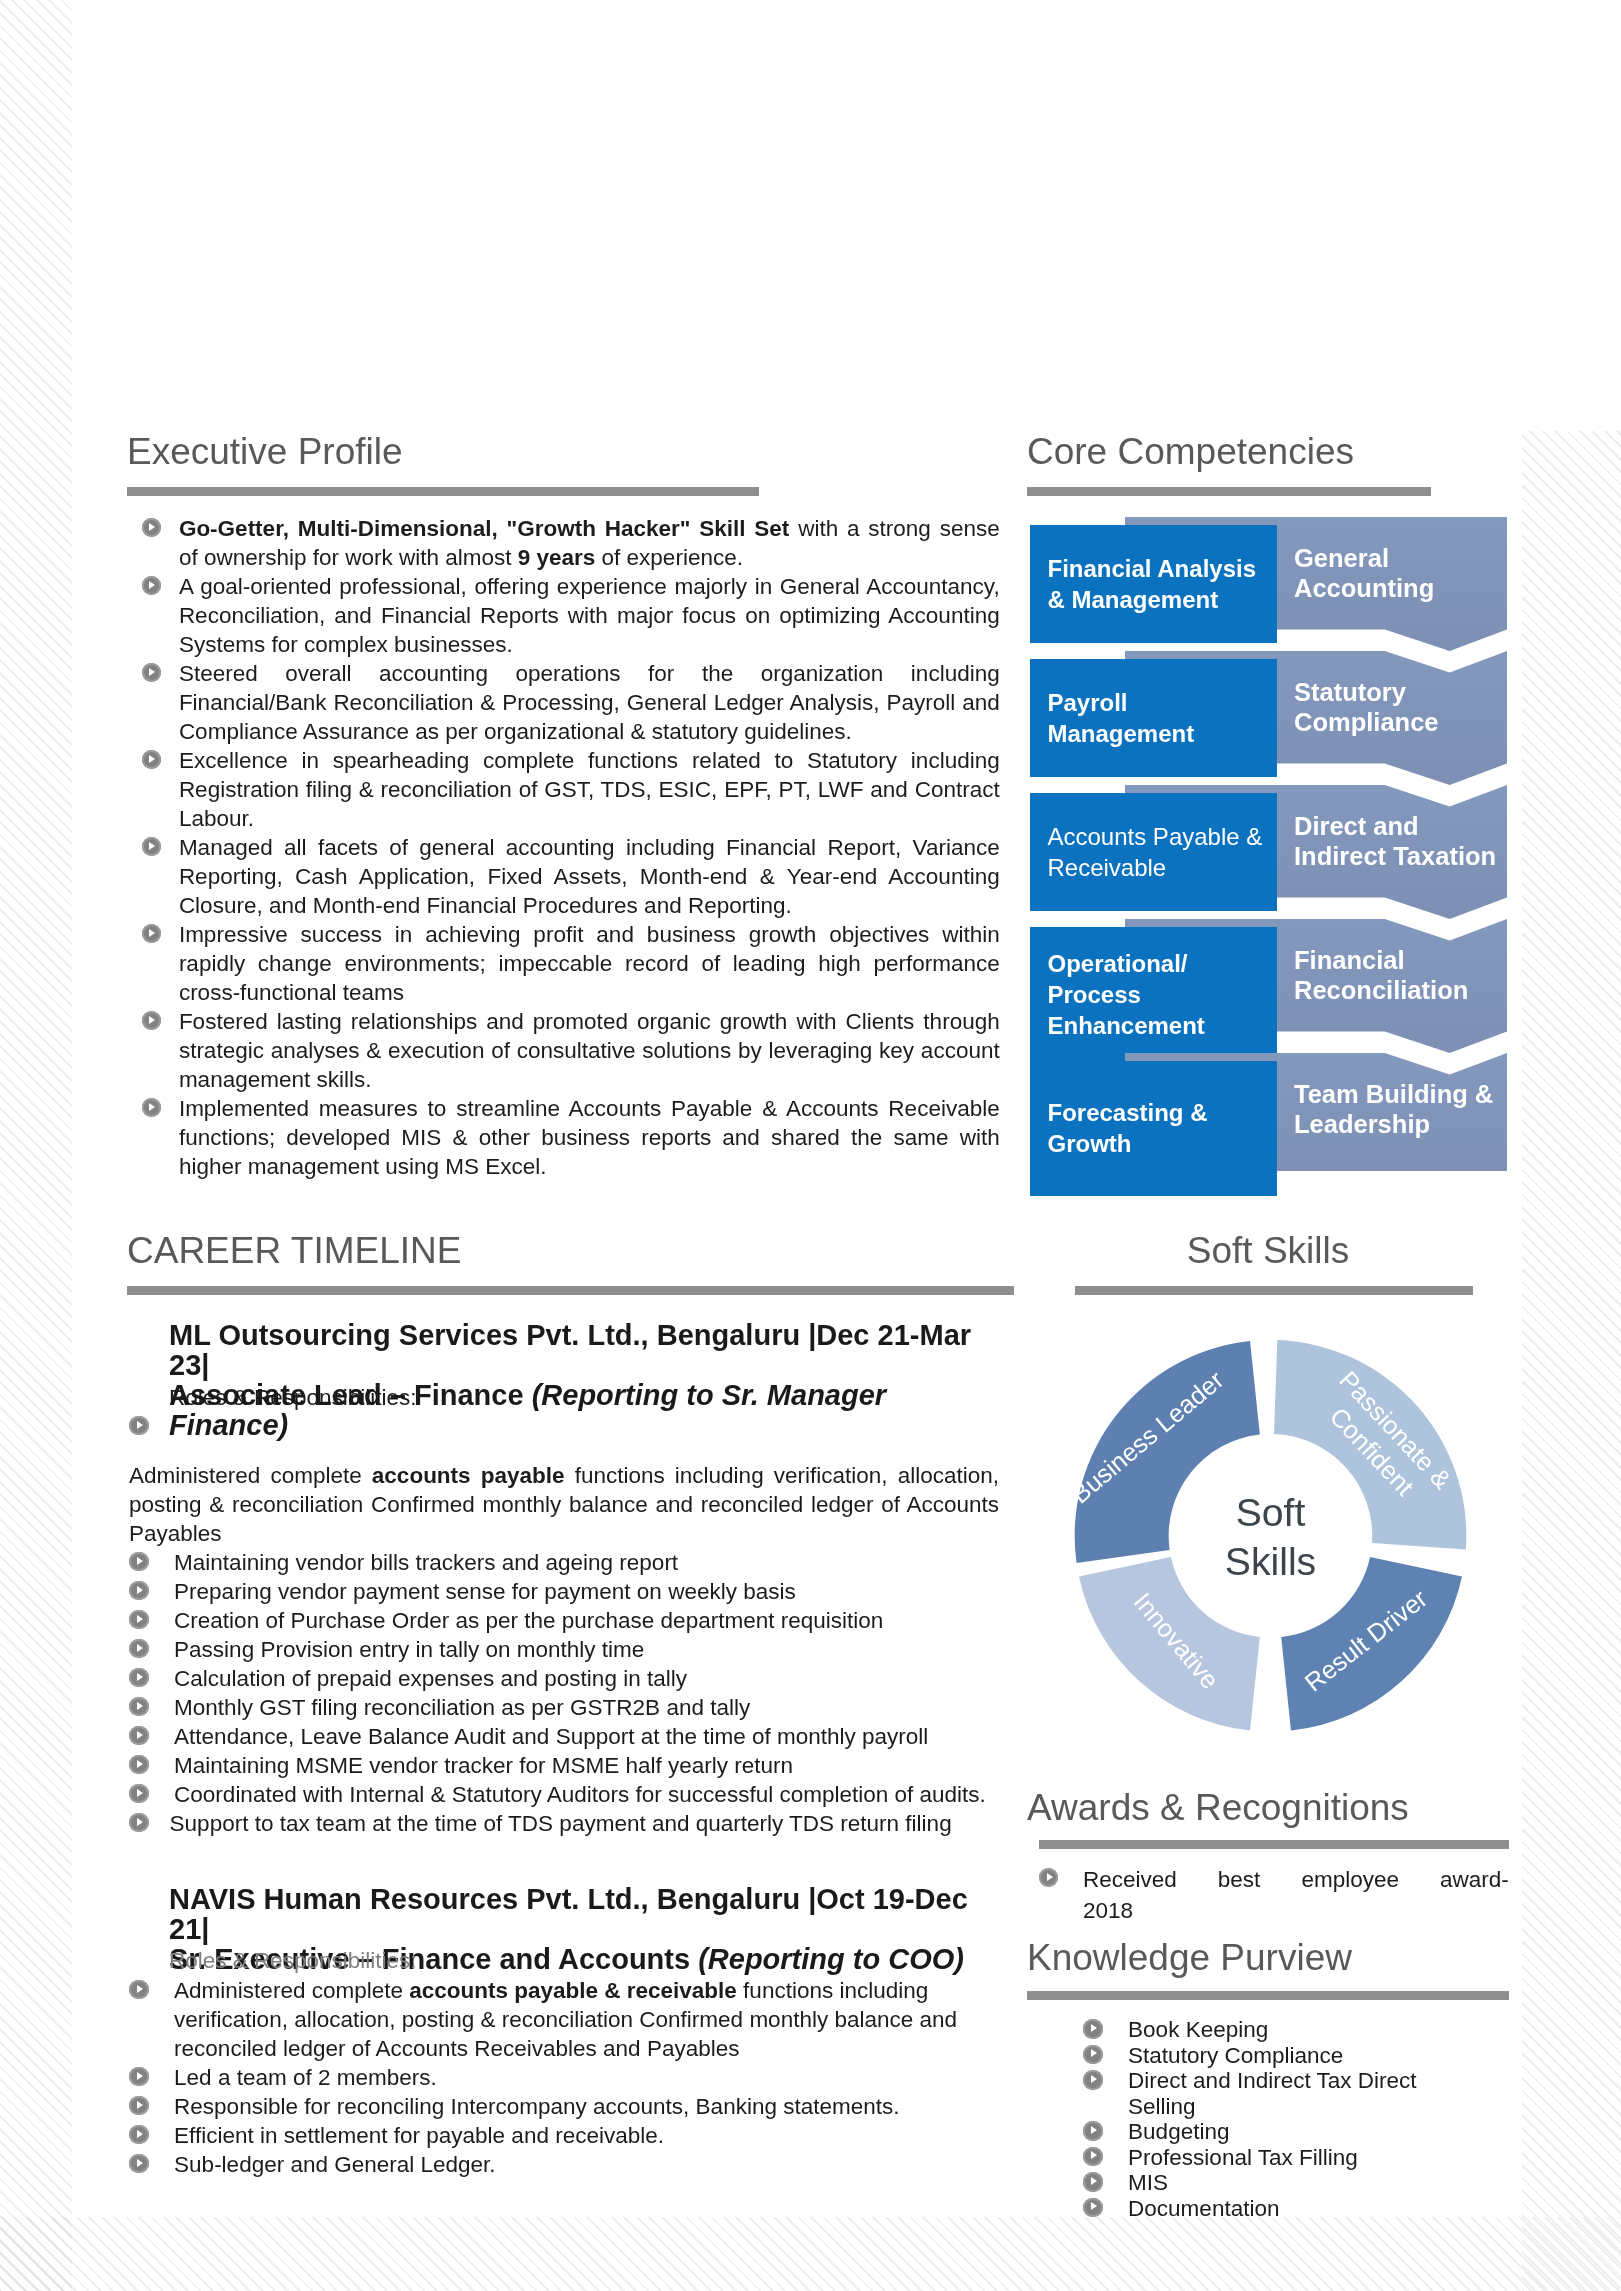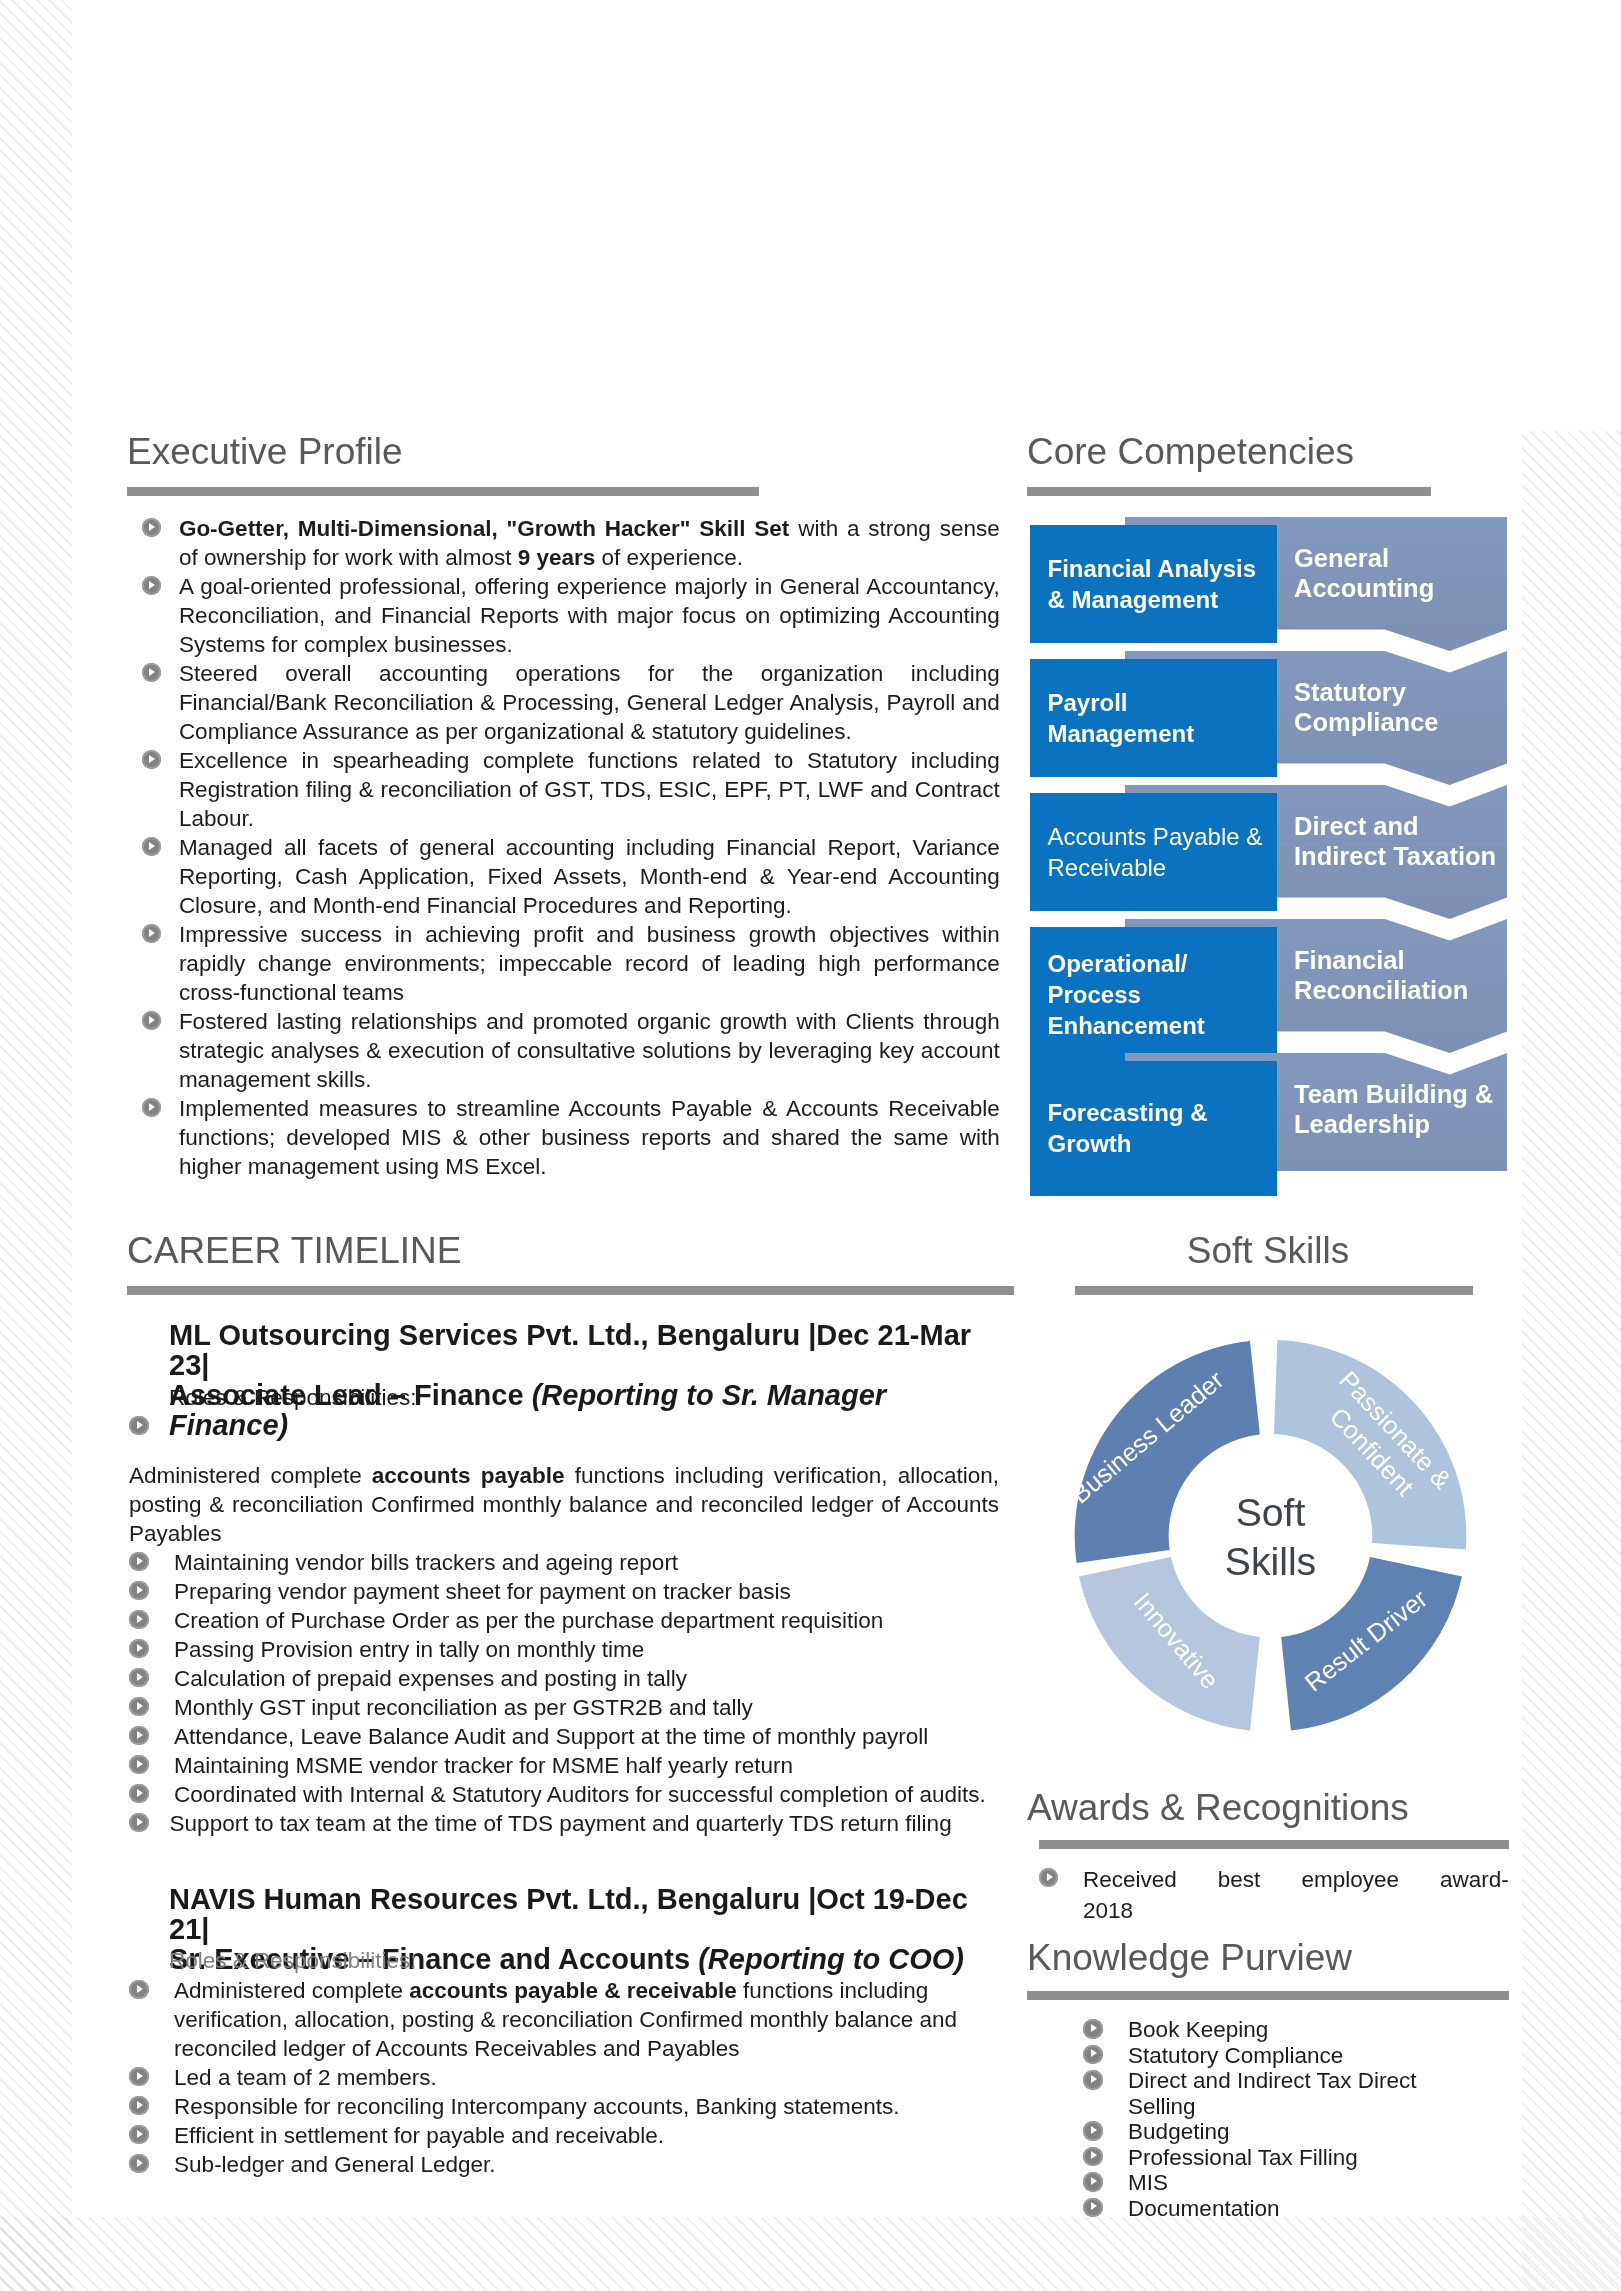--- a/index.html
+++ b/index.html
@@ -106,37 +106,37 @@
       <div class="bul" style="gap:25.5px;flex-direction:column;">
         <span class="b-icon"></span>
         <div class="txt"><span>Administered complete </span><span style="font-weight: bold;">accounts payable</span><span> functions including verification, allocation, posting &amp; reconciliation Confirmed monthly balance and reconciled ledger of Accounts Payables</span></div>
       </div>
       <div class="bul" style="gap:25.5px;">
         <span class="b-icon"></span>
         <div class="txt" style="text-align:left;"><span>Maintaining vendor bills trackers and ageing report</span></div>
       </div>
       <div class="bul" style="gap:25.5px;">
         <span class="b-icon"></span>
-        <div class="txt" style="text-align:left;"><span>Preparing vendor payment sheet for payment on tracker basis</span></div>
+        <div class="txt" style="text-align:left;"><span>Preparing vendor payment sense for payment on weekly basis</span></div>
       </div>
       <div class="bul" style="gap:25.5px;">
         <span class="b-icon"></span>
         <div class="txt" style="text-align:left;"><span>Creation of Purchase Order as per the purchase department requisition</span></div>
       </div>
       <div class="bul" style="gap:25.5px;">
         <span class="b-icon"></span>
         <div class="txt" style="text-align:left;"><span>Passing Provision entry in tally on monthly time</span></div>
       </div>
       <div class="bul" style="gap:25.5px;">
         <span class="b-icon"></span>
         <div class="txt" style="text-align:left;"><span>Calculation of prepaid expenses and posting in tally</span></div>
       </div>
       <div class="bul" style="gap:25.5px;">
         <span class="b-icon"></span>
-        <div class="txt" style="text-align:left;"><span>Monthly GST input reconciliation as per GSTR2B and tally</span></div>
+        <div class="txt" style="text-align:left;"><span>Monthly GST filing reconciliation as per GSTR2B and tally</span></div>
       </div>
       <div class="bul" style="gap:25.5px;">
         <span class="b-icon"></span>
         <div class="txt" style="text-align:left;"><span>Attendance, Leave Balance Audit and Support at the time of monthly payroll</span></div>
       </div>
       <div class="bul" style="gap:25.5px;">
         <span class="b-icon"></span>
         <div class="txt" style="text-align:left;"><span>Maintaining MSME vendor tracker for MSME half yearly return</span></div>
       </div>
       <div class="bul" style="gap:25.5px;">

